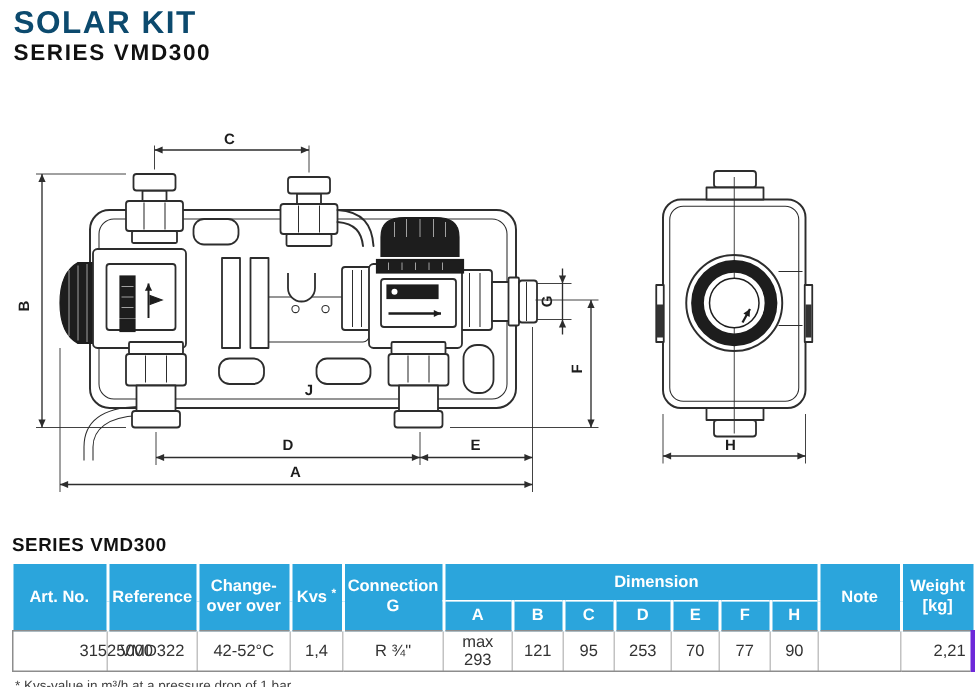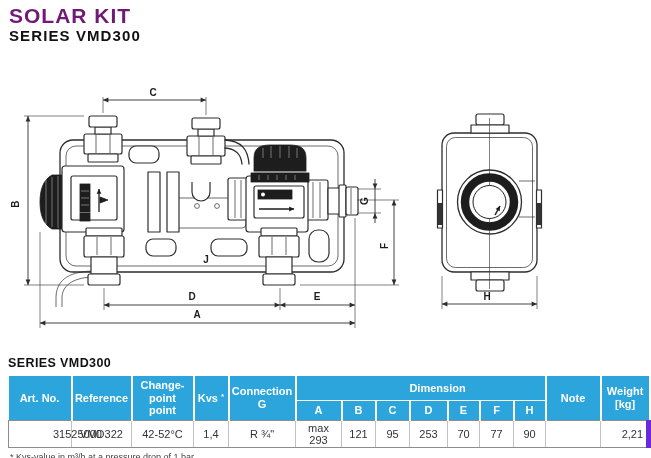--- a/index.html
+++ b/index.html
@@ -4,21 +4,21 @@
 <style>
   html,body{margin:0;padding:0;}
   body{
     width:651px;height:458px;position:relative;overflow:hidden;
     background:#ffffff;font-family:"Liberation Sans",sans-serif;
   }
   
   .title-block{position:absolute;top:5px;left:9px;z-index:3;}
   .title-block h1{
     margin:0;font-size:21px;font-weight:800;letter-spacing:1px;
-    color:#701a75;line-height:1.05;
+    color:#0c4a6e;line-height:1.05;
   }
   .title-block h2{
     margin:0;font-size:15px;font-weight:800;letter-spacing:1.1px;
     color:#111;line-height:1.15;
   }
   
   svg.drawing{position:absolute;top:0;left:0;z-index:1;}
   .ln{fill:none;stroke:#2d2d2d;stroke-width:1.3;stroke-linejoin:round;stroke-linecap:round;}
   .lt{fill:none;stroke:#2d2d2d;stroke-width:.7;stroke-linejoin:round;}
   .wh{fill:#ffffff;stroke:#2d2d2d;stroke-width:1.2;stroke-linejoin:round;}
@@ -37,21 +37,21 @@
   }
   table.spec thead tr.r1 th{height:22px;}
   table.spec thead tr.r2 th{height:17px;}
   table.spec thead th.group{border-bottom:1.5px solid #fff;padding-left:36px;}
   table.spec thead th.no-r{border-right:none;}
   table.spec td{
     background:#fff;color:#333;text-align:center;height:21px;padding:1px 2px;
     border:1px solid #c2c2c2;border-top:1px solid #8d8d8d;border-bottom:1px solid #8d8d8d;
   }
   table.spec td:first-child{border-left:1px solid #8d8d8d;padding-left:44px;}
-  table.spec td:last-child{border-right:6px solid #6d28d9;padding-left:20px;}
+  table.spec td:last-child{border-right:3px solid #6d28d9;padding-left:20px;}
   .pre{white-space:pre-line;}
   .footnote{margin:4px 0 0 2px;font-size:9px;color:#3f3f3f;}
   sup.mark{font-size:8px;vertical-align:3px;}
 </style>
 </head>
 <body>
 
 <div class="title-block">
   <h1>SOLAR KIT</h1>
   <h2>SERIES VMD300</h2>
@@ -269,21 +269,21 @@
         <col style="width:34px">
         <col style="width:32px">
       <col style="width:55px">
         <col style="width:48px">
     </colgroup>
     <thead>
       <tr class="r1">
         <th rowspan="2">Art. No.</th>
         <th rowspan="2">Reference</th>
         <th rowspan="2" class="pre">Change-
-point point</th>
+over over</th>
         <th rowspan="2"><span>Kvs</span>&nbsp;<sup class="mark">*</sup></th>
         <th rowspan="2" class="pre">Connection
 G</th>
         <th colspan="7" class="group">Dimension</th>
         <th rowspan="2">Note</th>
         <th rowspan="2" class="pre no-r">Weight
 [kg]</th>
       </tr>
       <tr class="r2">
         <th>A</th>

